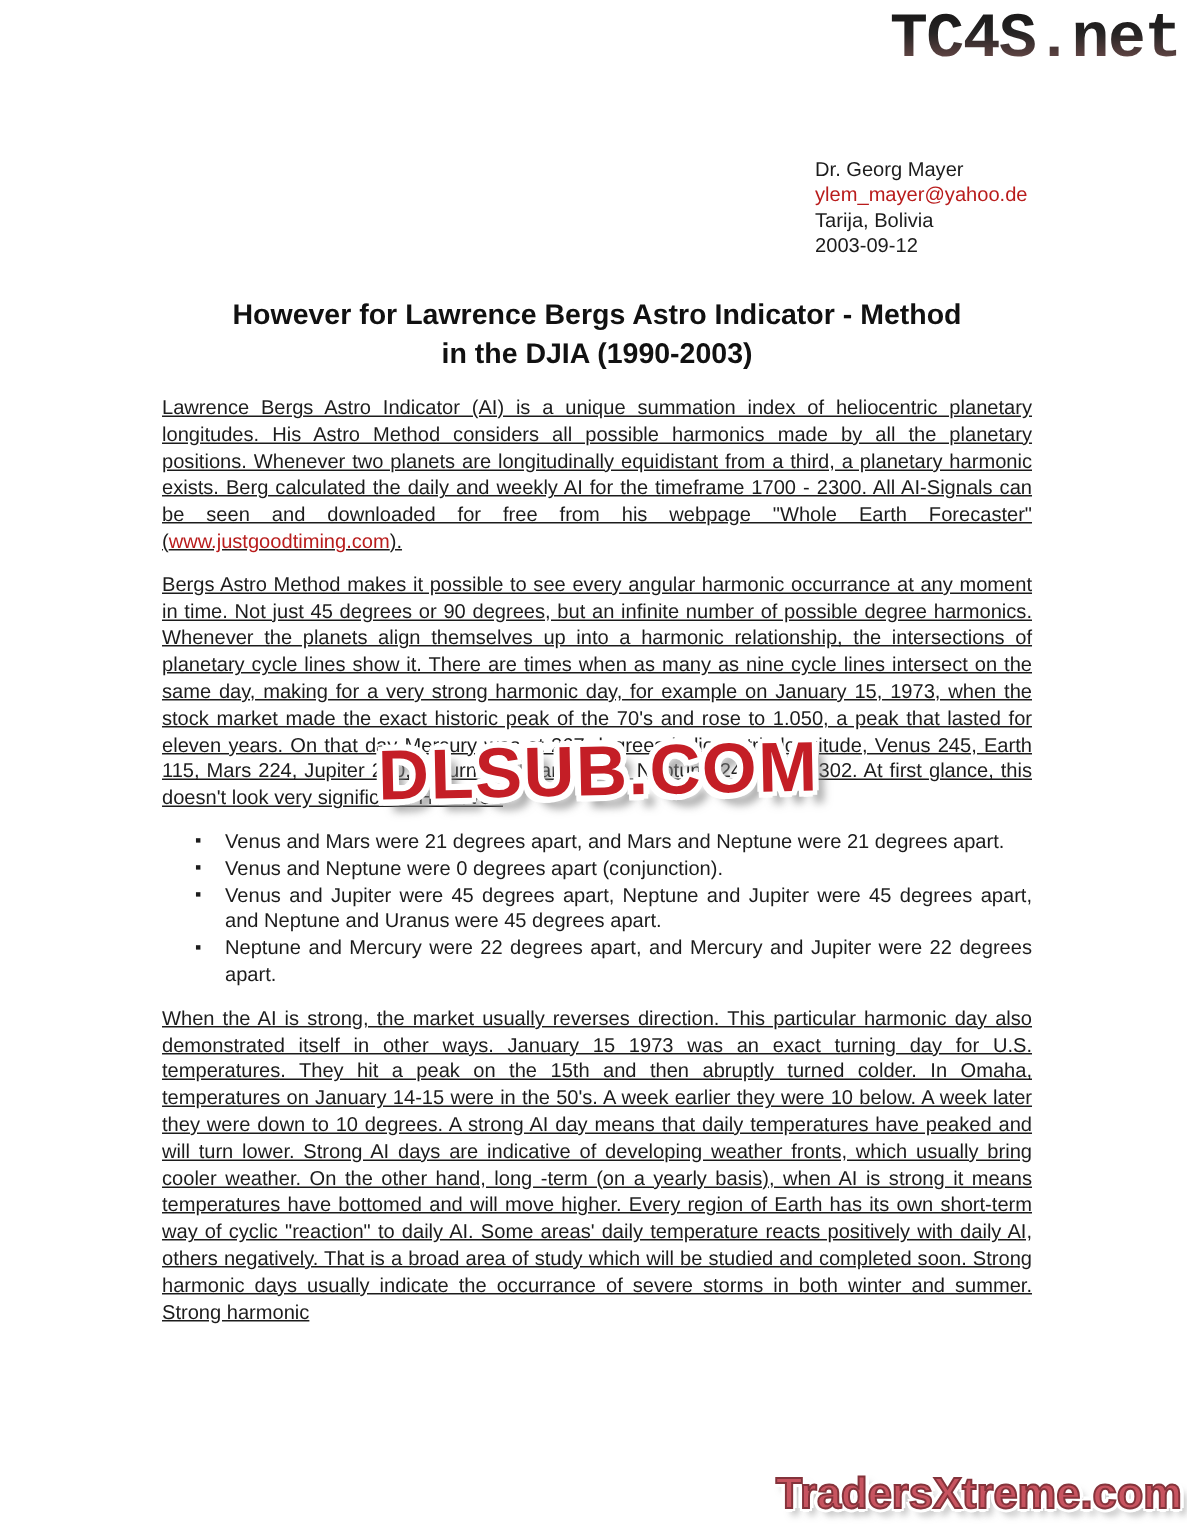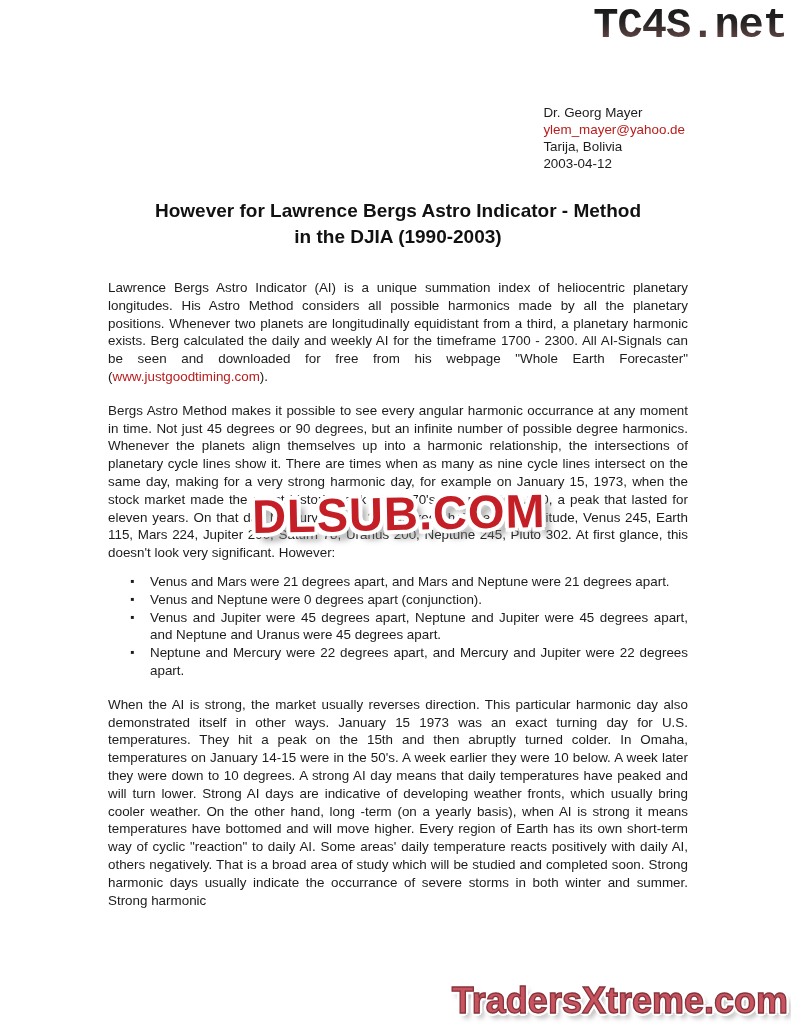--- a/index.html
+++ b/index.html
@@ -62,21 +62,21 @@
   
   .doc-body {
     position: absolute;
     top: 263px;
     left: 108px;
     width: 580px;
     font-size: 13.4px;
     line-height: 17.8px;
     text-align: justify;
   }
-  .doc-body p { margin: 16px 0 11px 0; }
+  .doc-body p { margin: 0 0 11px 0; text-decoration: underline; }
 
   ul.bullets {
     list-style: none;
     margin: 0 0 11px 0;
     padding: 0 0 0 22px;
   }
   ul.bullets li {
     position: relative;
     padding-left: 20px;
   }
@@ -108,21 +108,21 @@
       7px 8px 6px rgba(130,130,130,0.75);
     pointer-events: none;
     white-space: nowrap;
   }
 
   
   .footer-logo {
     position: absolute;
     top: 980px;
     right: 3px;
-    font-size: 36px;
+    font-size: 29px;
     font-weight: bold;
     letter-spacing: 0px;
     color: #c85460;
     -webkit-text-stroke: 1.3px #84333b;
     text-shadow:
       -2px -2px 0 #ffffff, 2px -2px 0 #ffffff,
       -2px 2px 0 #ffffff, 2px 2px 0 #ffffff,
       -3px 0 0 #ffffff, 3px 0 0 #ffffff,
       0 -3px 0 #ffffff, 0 3px 0 #ffffff,
       4px 5px 5px rgba(140,140,140,0.7);
@@ -134,21 +134,21 @@
 <body>
 
 <div class="site-logo">TC4S.net</div>
 
 <div class="header-block">
   <div>Dr. Georg Mayer</div>
   <div class="email">
     <a>ylem_mayer@yahoo.de</a>
   </div>
   <div>Tarija, Bolivia</div>
-  <div>2003-04-12</div>
+  <div>2003-09-12</div>
 </div>
 
 <h1 class="doc-title">
   <span>However for Lawrence Bergs Astro Indicator - Method</span>
   <span>in the DJIA (1990-2003)</span>
 </h1>
 
 <div class="doc-body">
   <p><span>Lawrence Bergs Astro Indicator (AI) is a unique summation index of heliocentric planetary longitudes. His Astro Method considers all possible harmonics made by all the planetary positions. Whenever two planets are longitudinally equidistant from a third, a planetary harmonic exists. Berg calculated the daily and weekly AI for the timeframe 1700 - 2300. All AI-Signals can be seen and downloaded for free from his webpage "Whole Earth Forecaster" (</span><a class="link">www.justgoodtiming.com</a><span>).</span></p>
 

